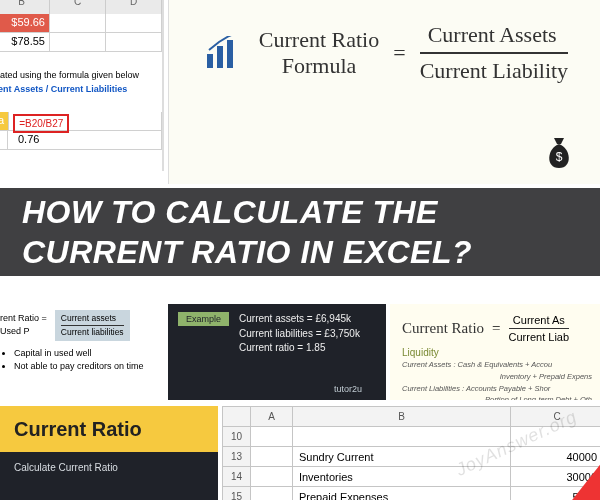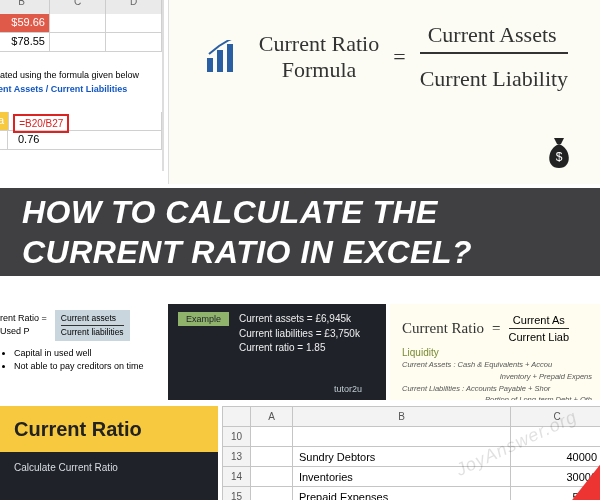--- a/index.html
+++ b/index.html
@@ -26,21 +26,21 @@
   .tl .redbox { border:2px solid #d22; padding:2px 4px; font-size:10px; color:#d22; display:inline-block; }
 
   
   .tr { left: 168px; top: -4px; width: 436px; height: 188px; background:#fcfcf4; border-left:1px solid #ddd; }
   .tr .inner { padding: 26px 16px 0 16px; display:flex; align-items:center; justify-content:center; gap:10px; }
   .tr .chartico { width:44px; height:34px; }
   .tr .title { font-family: Georgia, serif; font-size:22px; color:#333; text-align:center; }
   .tr .eq { display:inline-block; font-family: Georgia, serif; font-size:22px; color:#333; padding:0 4px; }
   .tr .frac { display:inline-flex; flex-direction:column; font-family: Georgia, serif; font-size:22px; color:#333; }
   .tr .frac span:first-child { border-bottom: 2px solid #333; padding: 0 8px 4px; }
-  .tr .frac span:last-child { padding-top:12px; }
+  .tr .frac span:last-child { padding-top:4px; }
   .tr .bag { margin-left:auto; margin-right:10px; margin-top:30px; width:34px; height:38px; }
 
   
   .banner { position:absolute; left:0; top:188px; width:600px; height:88px; background:#404042;
             display:flex; align-items:center; padding:0 22px; z-index:40; }
   .banner h1 { font-family: "Arial Black", Impact, sans-serif; font-weight:900; font-style:italic;
                font-size:32px; color:#fff; letter-spacing:0.5px; line-height:1.25; text-transform:uppercase; }
 
   
   .ml { left: -6px; top: 304px; width: 170px; height: 96px; padding:6px 6px; font-size:9px; line-height:1.5; }
@@ -214,21 +214,21 @@
       </tr>
       <tr>
         <td class="rownum">10</td>
             <td></td>
             <td></td>
             <td></td>
       </tr>
       <tr>
         <td class="rownum">13</td>
             <td></td>
-        <td>Sundry Debtors</td>
+        <td>Sundry Current</td>
         <td style="text-align:right">40000</td>
       </tr>
       <tr>
         <td class="rownum">14</td>
             <td></td>
         <td>Inventories</td>
         <td style="text-align:right">30000</td>
       </tr>
       <tr>
         <td class="rownum">15</td>

